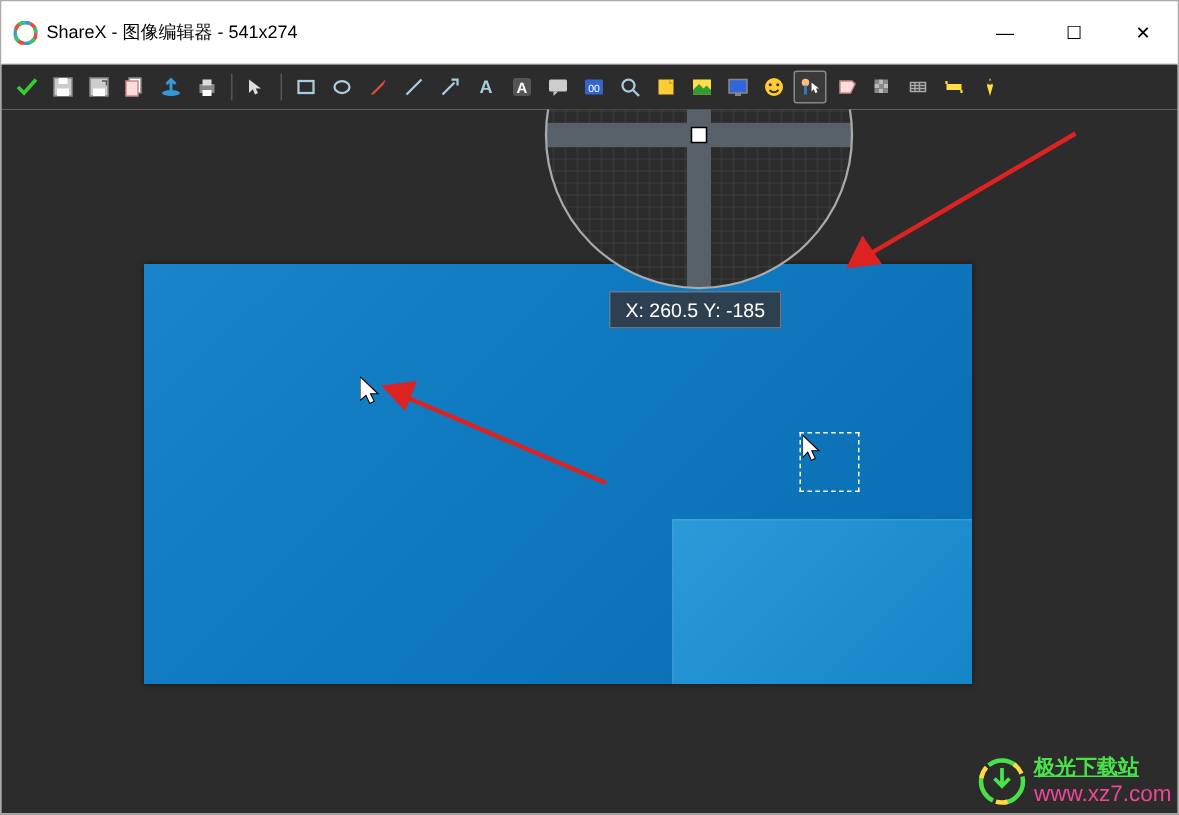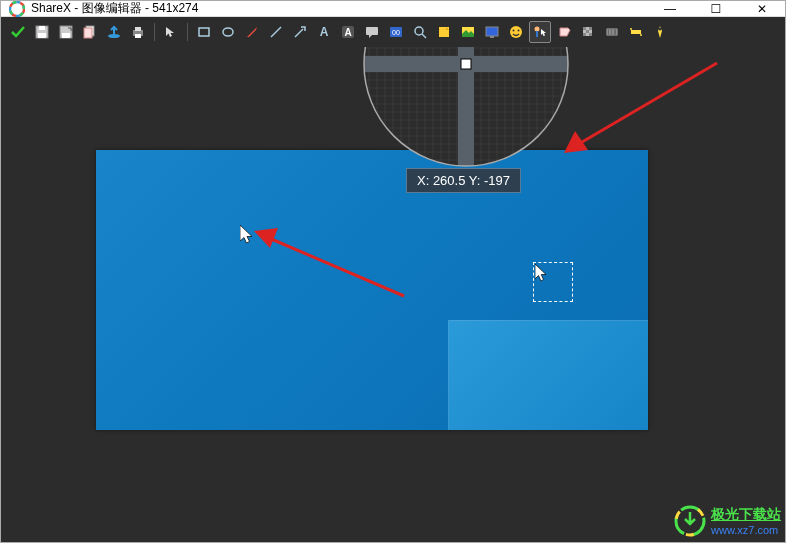--- a/index.html
+++ b/index.html
@@ -1,38 +1,38 @@
 <!DOCTYPE html>
 <html><head>
 <meta charset="utf-8">
 <style>
 * { margin: 0; padding: 0; box-sizing: border-box; }
 body { font-family: "Microsoft YaHei", "Segoe UI", sans-serif; background: #fff; width: 786px; height: 543px; overflow: hidden; }
 .window { width: 786px; height: 543px; border: 1px solid #aaa; display: flex; flex-direction: column; }
-.titlebar { height: 16px; background: #fff; display: flex; align-items: center; padding-left: 8px; border-bottom: 1px solid #ddd; }
+.titlebar { height: 42px; background: #fff; display: flex; align-items: center; padding-left: 8px; border-bottom: 1px solid #ddd; }
 .app-icon { width: 16px; height: 16px; margin-right: 6px; }
 .title-text { font-size: 12px; color: #000; flex: 1; }
 .win-controls { display: flex; }
 .win-btn { width: 46px; height: 30px; display: flex; align-items: center; justify-content: center; cursor: pointer; font-size: 12px; }
 .toolbar { height: 30px; background: #2c2c2c; display: flex; align-items: center; padding: 0 6px; gap: 2px; }
 .tool-btn { width: 22px; height: 22px; display: flex; align-items: center; justify-content: center; cursor: pointer; border-radius: 2px; color: #ddd; position: relative; }
 .tool-btn.selected { border: 1px solid #888; background: #3a3a3a; }
 .tool-sep { width: 1px; height: 18px; background: #555; margin: 0 3px; }
 .editor-area { flex: 1; background: #2c2c2c; position: relative; overflow: hidden; }
 .canvas { position: absolute; left: 95px; top: 103px; width: 552px; height: 280px; background: linear-gradient(135deg, #1a84c9 0%, #0f7ac0 40%, #0a6db3 100%); box-shadow: 0 0 4px rgba(0,0,0,0.5); }
 .canvas-window { position: absolute; right: 0; bottom: 0; width: 200px; height: 110px; background: linear-gradient(135deg, #2a9ad9 0%, #1585c8 100%); border-left: 1px solid rgba(255,255,255,0.15); border-top: 1px solid rgba(255,255,255,0.15); }
 .magnifier { position: absolute; left: 360px; top: -15px; width: 210px; height: 145px; pointer-events: none; }
 .coord-box { position: absolute; left: 405px; top: 121px; background: #2e4050; border: 1px solid #5a7a95; padding: 4px 10px; font-size: 13px; color: #fff; }
 .marching-ants { position: absolute; left: 532px; top: 215px; width: 40px; height: 40px; border: 1.5px dashed #fff; background: transparent; }
 .cursor { position: absolute; pointer-events: none; }
 .arrow-annot { position: absolute; pointer-events: none; }
 .watermark { position: absolute; right: 4px; bottom: 4px; display: flex; align-items: center; gap: 4px; color: #fff; font-size: 12px; }
 .watermark-logo { width: 34px; height: 34px; }
 .wm-title { font-size: 14px; font-weight: bold; color: #4ae24a; text-decoration: underline; }
-.wm-url { font-size: 11px; color: #3b82f6; }
+.wm-url { font-size: 15px; color: #ec4899; }
 </style>
 </head>
 <body>
 
 <div class="window">
   <div class="titlebar">
     <svg class="app-icon" viewBox="0 0 16 16">
       <circle cx="8" cy="8" r="7" fill="none" stroke="#e74c3c" stroke-width="2.5" stroke-dasharray="8 4"></circle>
       <circle cx="8" cy="8" r="7" fill="none" stroke="#3498db" stroke-width="2.5" stroke-dasharray="4 8" stroke-dashoffset="4"></circle>
       <circle cx="8" cy="8" r="7" fill="none" stroke="#2ecc71" stroke-width="2.5" stroke-dasharray="4 8" stroke-dashoffset="8"></circle>
@@ -235,21 +235,21 @@
       </defs>
       <g clip-path="url(#semic)">
         <circle cx="105" cy="32" r="102" fill="url(#grid)"></circle>
         <rect x="3" y="24" width="204" height="16" fill="#58606a"></rect>
         <rect x="97" y="-70" width="16" height="204" fill="#58606a"></rect>
         <rect x="100" y="27" width="10" height="10" fill="#fff" stroke="#000"></rect>
         <circle cx="105" cy="32" r="102" fill="none" stroke="#aaa" stroke-width="1.5"></circle>
       </g>
     </svg>
 
-    <div class="coord-box">X: 260.5 Y: -197</div>
+    <div class="coord-box">X: 260.5 Y: -185</div>
 
     <svg class="cursor" style="left:239px;top:178px" width="16" height="22" viewBox="0 0 16 22">
       <path d="M0 0 L0 16 L4 12.5 L6.5 18 L9.5 16.5 L7 11.5 L12 11.5 Z" fill="#fff" stroke="#000" stroke-width="0.7"></path>
     </svg>
 
     <svg class="arrow-annot" style="left:253px;top:181px" width="160" height="75" viewBox="0 0 160 75">
       <line x1="150" y1="68" x2="15" y2="10" stroke="#d22" stroke-width="3"></line>
       <path d="M0 3 L24 0 L16 20 Z" fill="#d22"></path>
     </svg>
 

